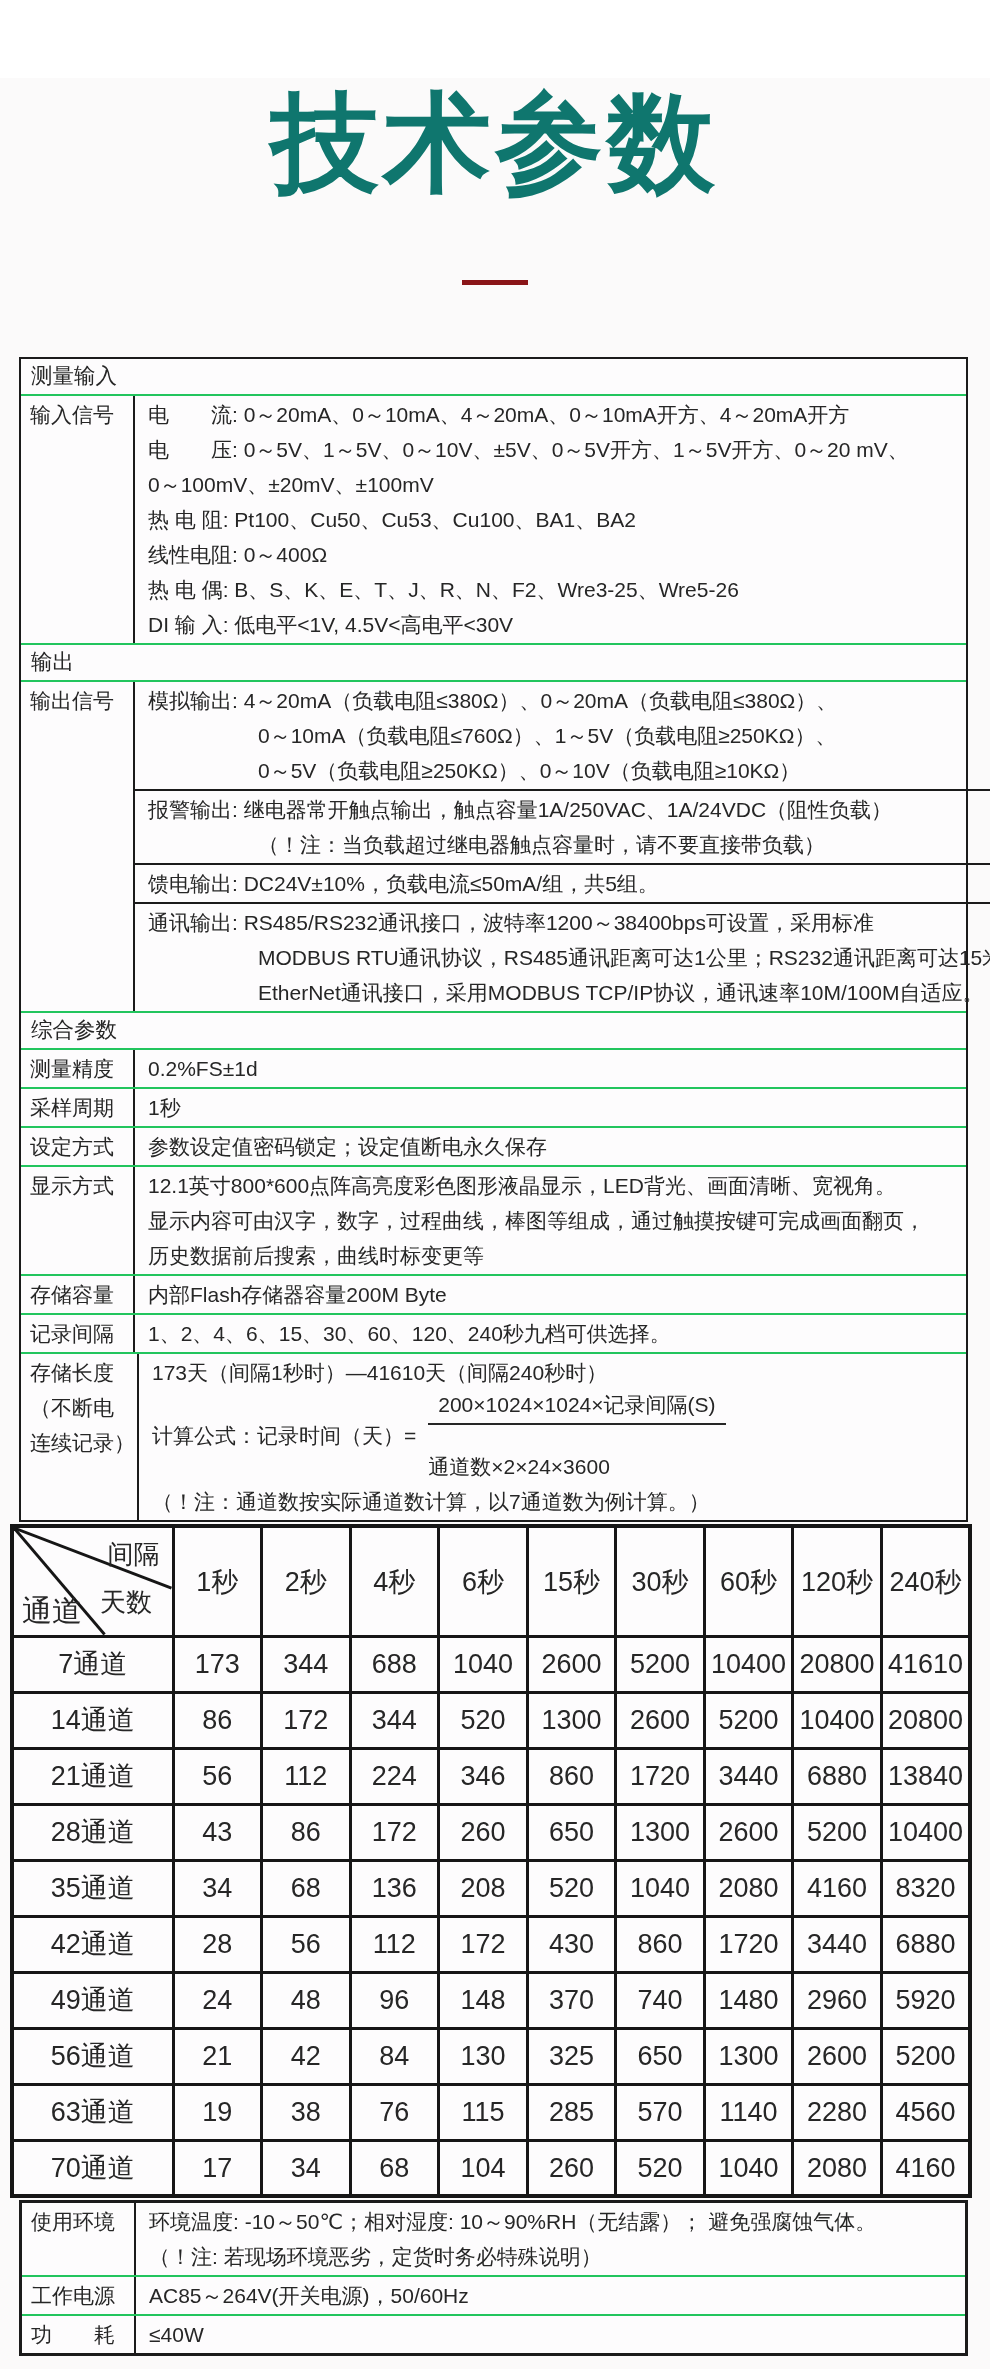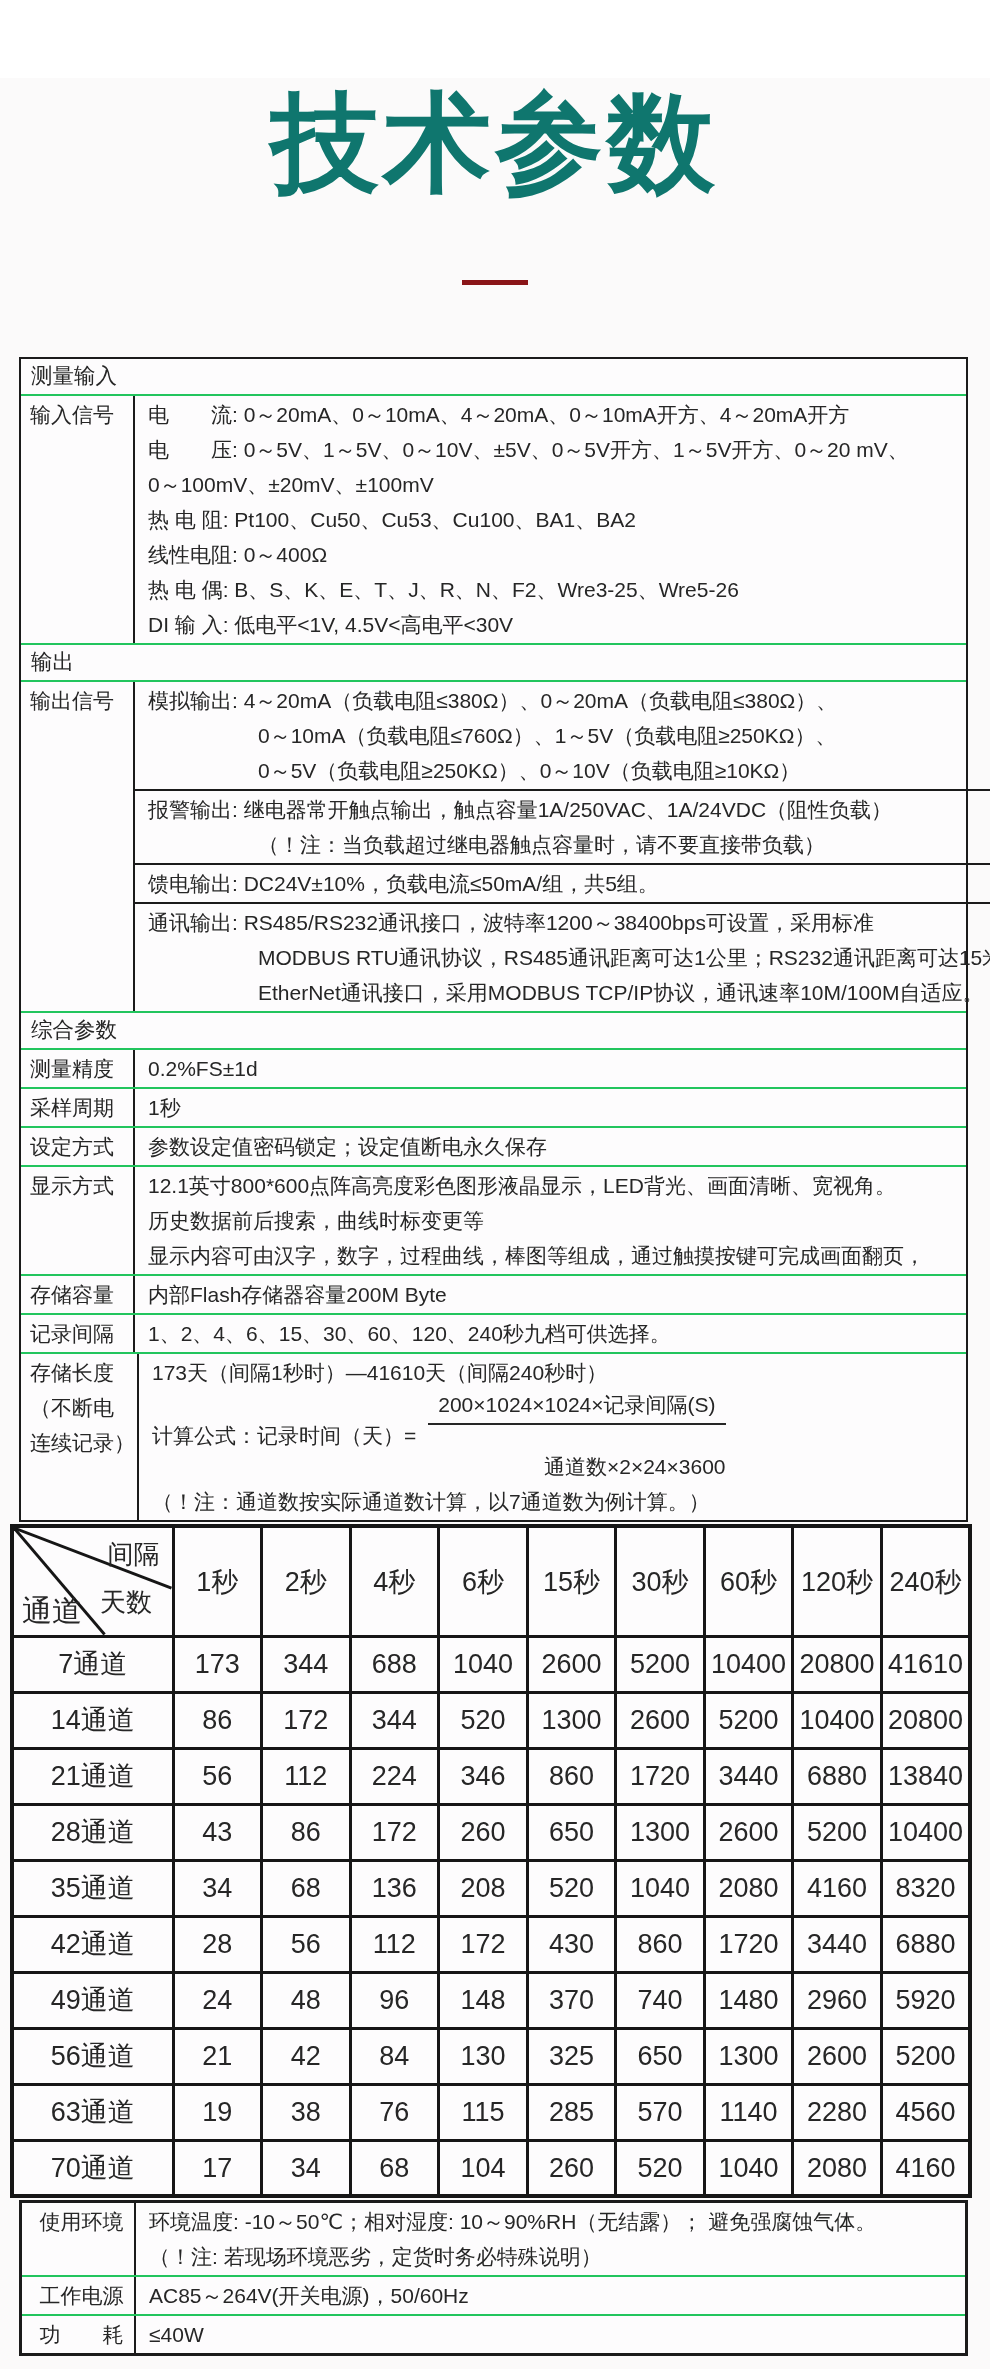--- a/index.html
+++ b/index.html
@@ -41,21 +41,21 @@
   }
   .s-content { flex:1; padding:1px 4px 1px 13px; line-height:35px; }
   .s-content.no-pad { padding:0; }
   .line { white-space:nowrap; }
   .line.ind { padding-left:110px; }
   .subrow { padding:1px 4px 1px 13px; line-height:35px; }
   .subrow + .subrow { border-top:2px solid #1b1b1b; }
 
   
   .formula { display:flex; align-items:center; margin:1px 0 3px; }
-  .frac { margin-left:12px; text-align:right; }
+  .frac { margin-left:12px; text-align:left; }
   .frac-num { padding:0 10px 4px; border-bottom:2px solid #262626; white-space:nowrap; }
   .frac-den { padding-top:4px; white-space:nowrap;margin-top:24px; }
   .formula .line, .frac-num, .frac-den { line-height:28px; }
 
   
   .channel-table {
     border-collapse:collapse; table-layout:fixed;
     margin:2px 0 0 10px; width:962px;
     background:#fdfcfd;
     border:4px solid #161616;
@@ -74,21 +74,21 @@
   .corner-channel { position:absolute; bottom:3px; left:8px; font-size:30px; }
   .col-sec { width:88px; }
   .col-chan { width:160px; }
 
   
   .bottom-table {
     margin:2px 0 0 19px; width:949px;
     border:3px solid #1b1b1b; background:#fdfcfd;
     font-size:21px;
   }
-  .bottom-table .s-label { line-height:35px;text-align:center; }
+  .bottom-table .s-label { line-height:35px; }
 </style>
 </head>
 <body>
 
 <div class="top-band"></div>
 
 <h1 class="page-title">技术参数</h1>
 <div class="title-underline"></div>
 
 <div class="spec-table">
@@ -150,22 +150,22 @@
   <div class="s-row b-top">
     <div class="s-label">设定方式</div>
     <div class="s-content">
         <div class="line">参数设定值密码锁定；设定值断电永久保存</div>
       </div>
   </div>
   <div class="s-row b-top">
     <div class="s-label">显示方式</div>
     <div class="s-content">
         <div class="line">12.1英寸800*600点阵高亮度彩色图形液晶显示，LED背光、画面清晰、宽视角。</div>
+        <div class="line">显示内容可由汉字，数字，过程曲线，棒图等组成，通过触摸按键可完成画面翻页，</div>
         <div class="line">历史数据前后搜索，曲线时标变更等</div>
-        <div class="line">显示内容可由汉字，数字，过程曲线，棒图等组成，通过触摸按键可完成画面翻页，</div>
       </div>
   </div>
   <div class="s-row b-top">
     <div class="s-label">存储容量</div>
     <div class="s-content">
         <div class="line">内部Flash存储器容量200M Byte</div>
       </div>
   </div>
   <div class="s-row b-top">
     <div class="s-label">记录间隔</div>

